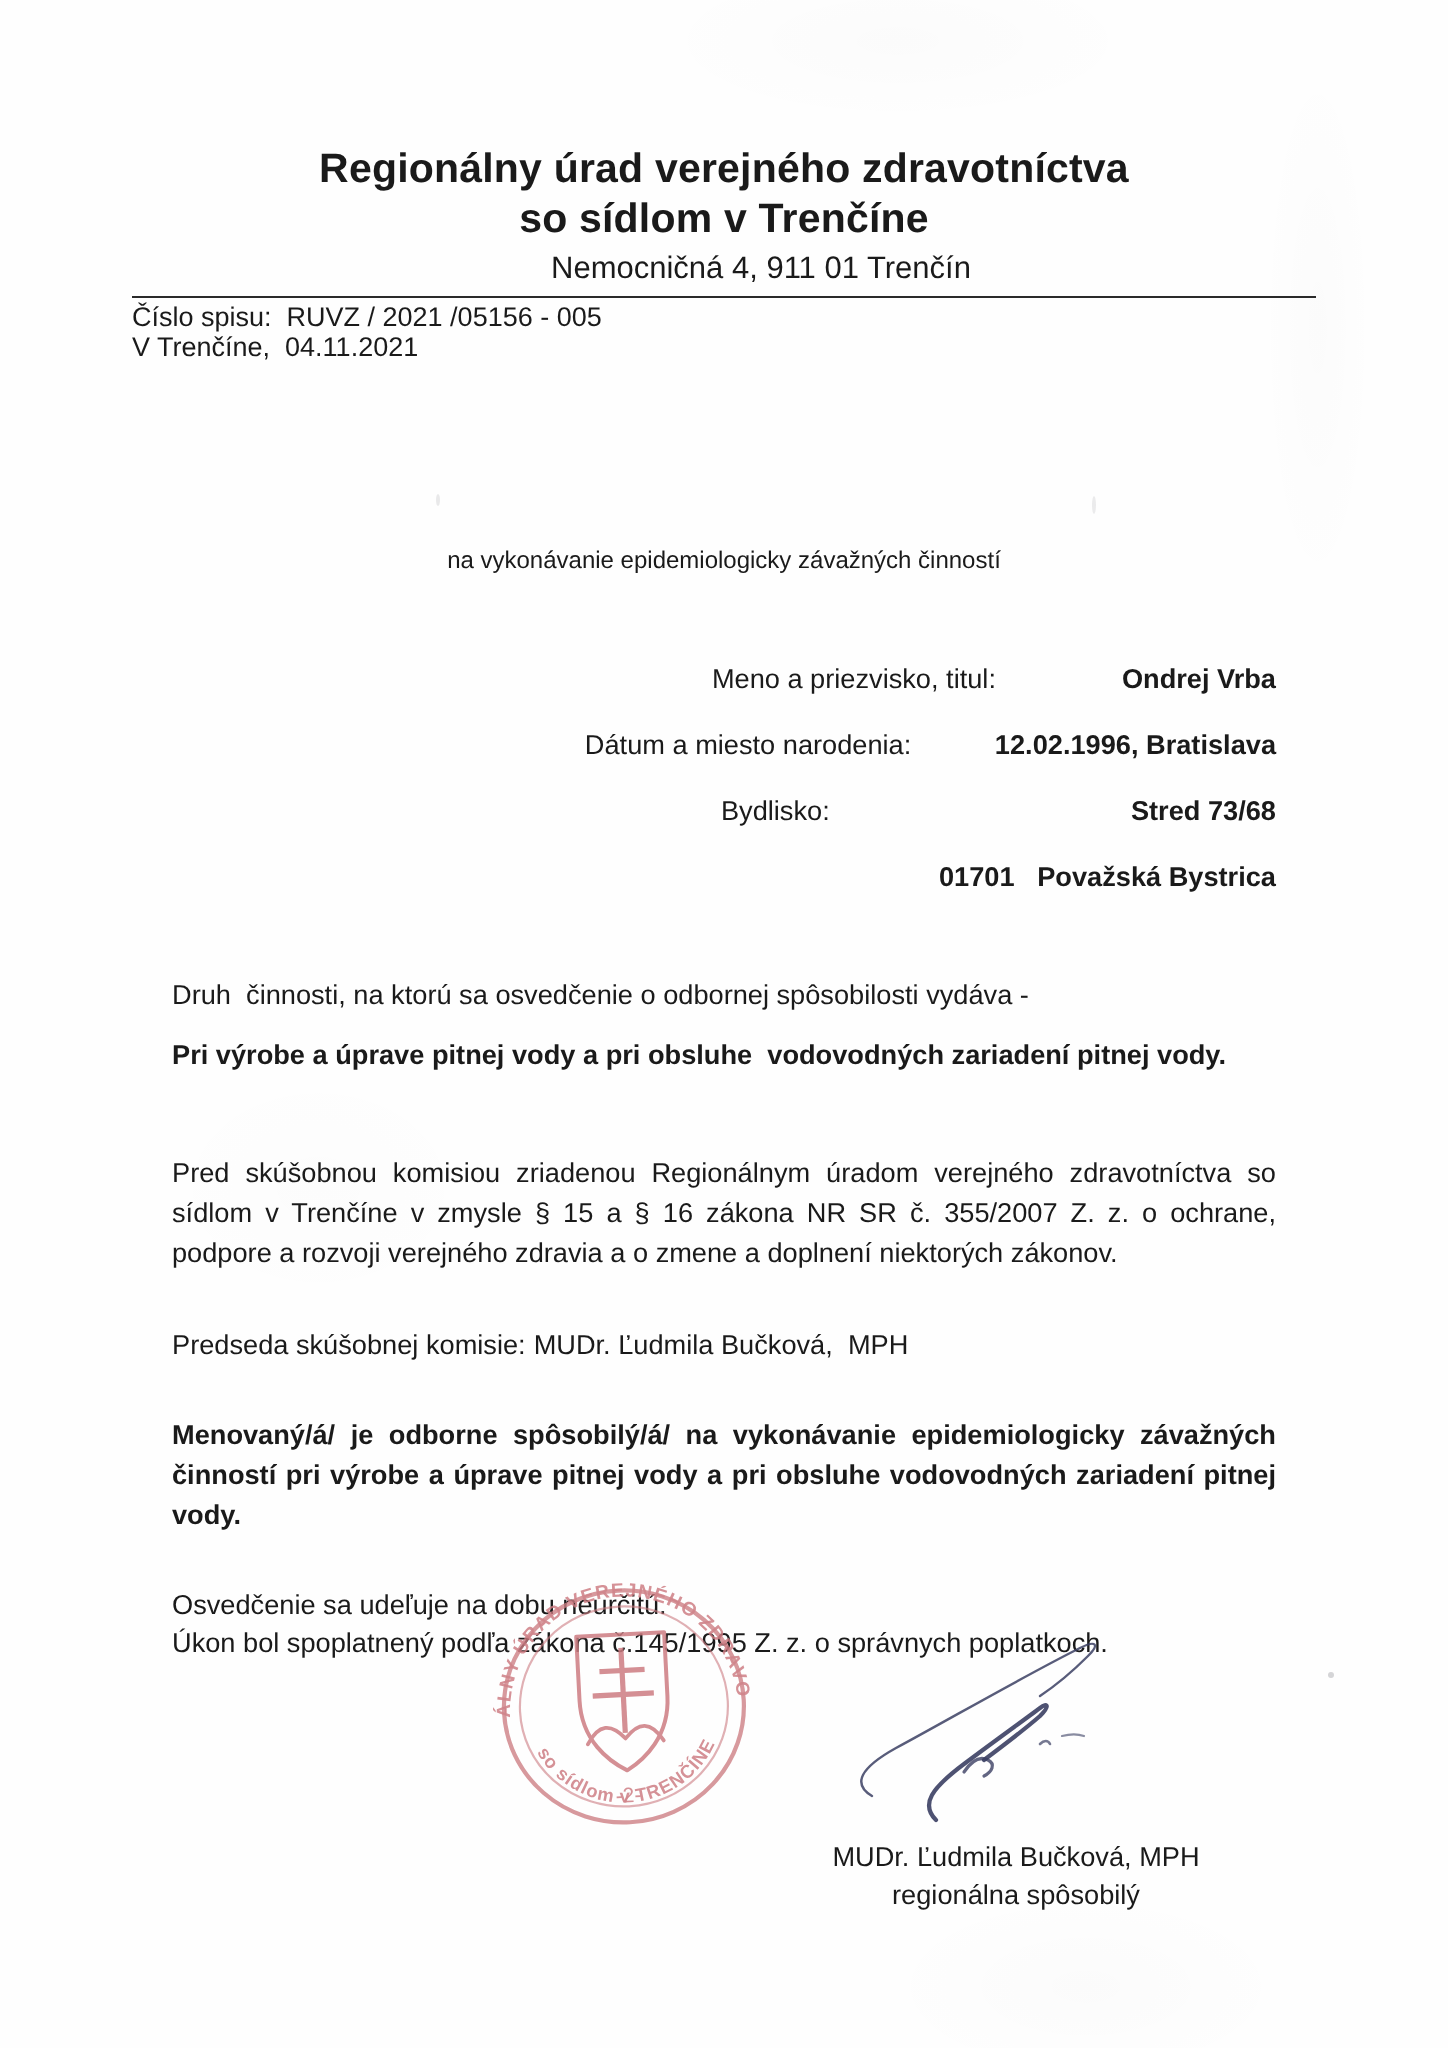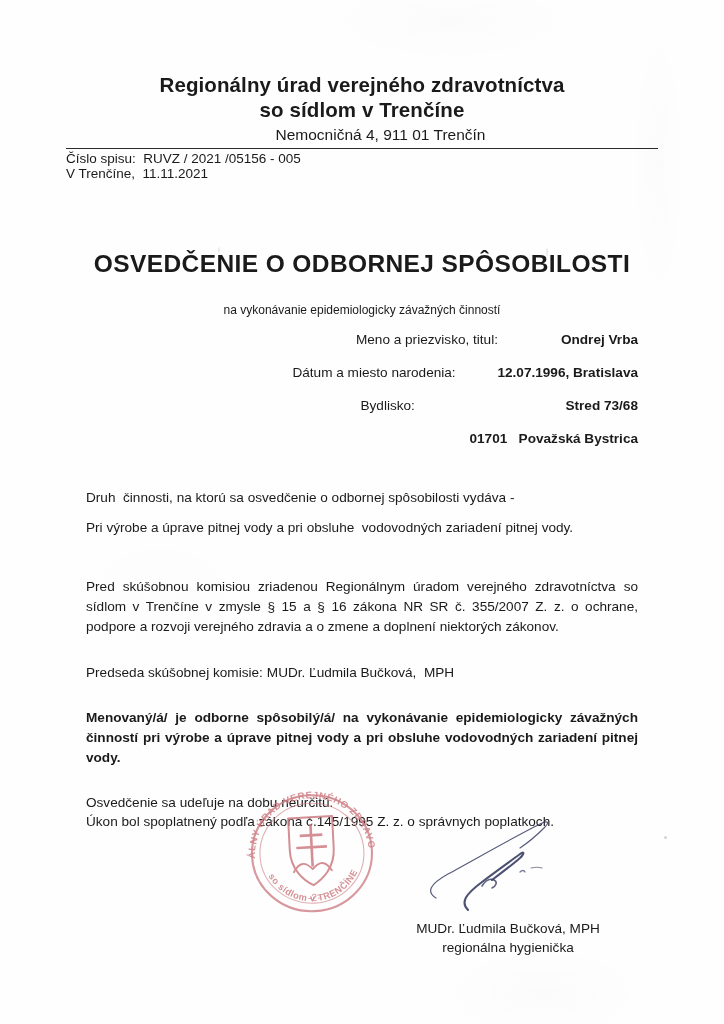--- a/index.html
+++ b/index.html
@@ -137,21 +137,21 @@
 
   .spacer-20 { height: 20px; }
   .spacer-26 { height: 26px; }
 
   .line-normal {
     font-weight: normal;
     margin-bottom: 11px;
     white-space: pre-wrap;
   }
   .line-bold {
-    font-weight: normal;
+    font-weight: bold;
     white-space: pre-wrap;
   }
 
   .inline-row {
     display: flex;
     align-items: baseline;
     white-space: pre;
   }
   .inline-row .lbl { font-weight: normal; }
   .inline-row .val { font-weight: bold; padding-left: 14px; }
@@ -220,38 +220,37 @@
   <div class="letterhead">
     <div class="lh-line1">Regionálny úrad verejného zdravotníctva</div>
     <div class="lh-line2">so sídlom v Trenčíne</div>
     <div class="lh-addr">Nemocničná 4, 911 01 Trenčín</div>
   </div>
 
   <div class="hrule"></div>
 
   <div class="filerow">
     <div class="left">Číslo spisu:  RUVZ / 2021 /05156 - 005</div>
-    <div class="right">V Trenčíne,  11.11.2021</div>
+    <div class="right">V Trenčíne,  04.11.2021</div>
   </div>
 
   <div class="title-block">
-    <div class="doc-title">OSVEDČENIE O ODBORNEJ SPÔSOBILOSTI</div>
     <div class="doc-subtitle">na vykonávanie epidemiologicky závažných činností</div>
   </div>
 
   <div class="body-area">
 
     <div class="field-row">
       <div class="field-label">Meno a priezvisko, titul:</div>
       <div class="field-value">Ondrej Vrba</div>
     </div>
 
     <div class="field-row">
       <div class="field-label">Dátum a miesto narodenia:</div>
-      <div class="field-value">12.07.1996, Bratislava</div>
+      <div class="field-value">12.02.1996, Bratislava</div>
     </div>
 
     <div class="field-row">
       <div class="field-label">Bydlisko:</div>
       <div class="field-value">Stred 73/68</div>
     </div>
 
     <div class="field-row continuation">
       <div class="field-label">&nbsp;</div>
       <div class="field-value">01701   Považská Bystrica</div>
@@ -328,16 +327,16 @@
       <path d="M 60,104 C 52,96 58,88 74,76 C 90,64 104,54 112,48
                C 116,45 117,47 112,52 C 104,59 92,68 84,74" stroke-width="2.1" opacity="0.9"></path>
       <path d="M 74,80 C 78,74 82,72 86,74 C 90,76 88,80 84,82" stroke-width="1.6" opacity="0.8"></path>
       <path d="M 112,66 C 114,64 116,64 117,66" stroke-width="1.3" opacity="0.7"></path>
       <path d="M 123,62 C 127,61 131,61 134,62" stroke-width="1.1" opacity="0.6"></path>
     </svg>
   </div>
 
   <div class="sig-block">
     <div class="sig-name">MUDr. Ľudmila Bučková, MPH</div>
-    <div class="sig-role">regionálna hygienička</div>
+    <div class="sig-role">regionálna spôsobilý</div>
   </div>
 
 </div>
 
 </body></html>

